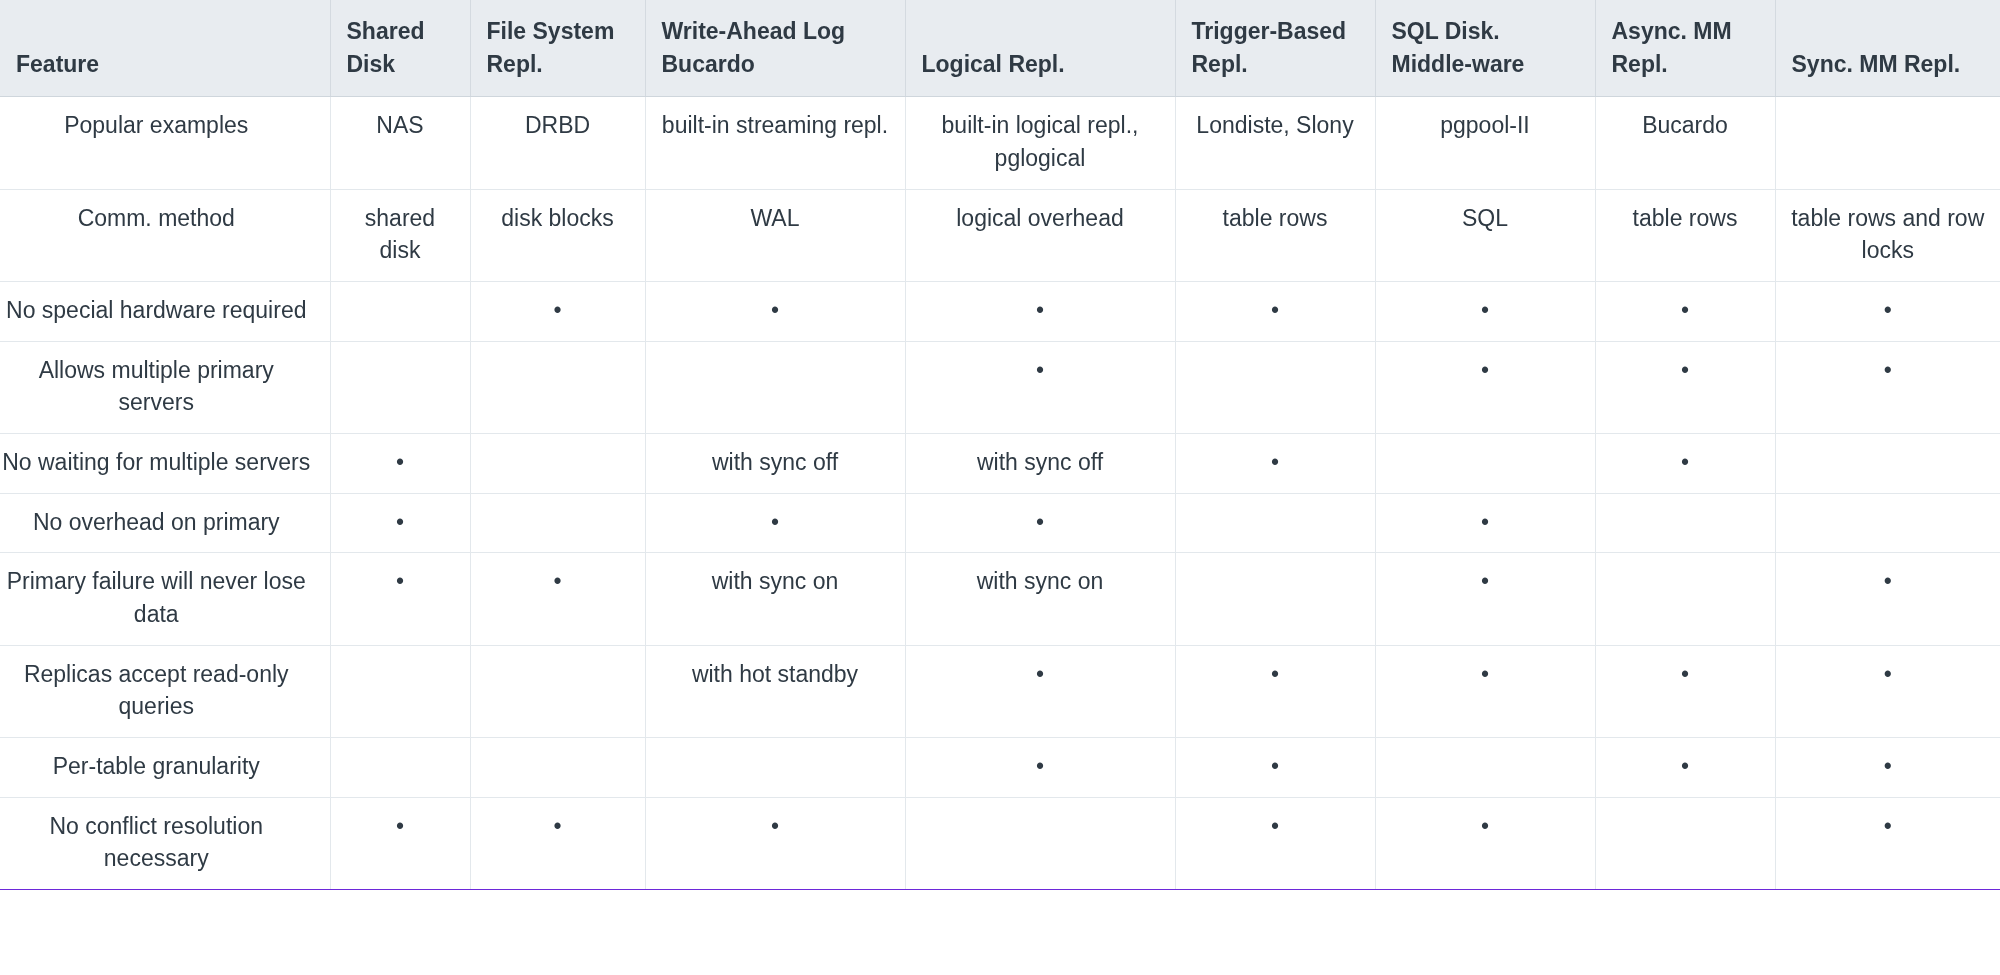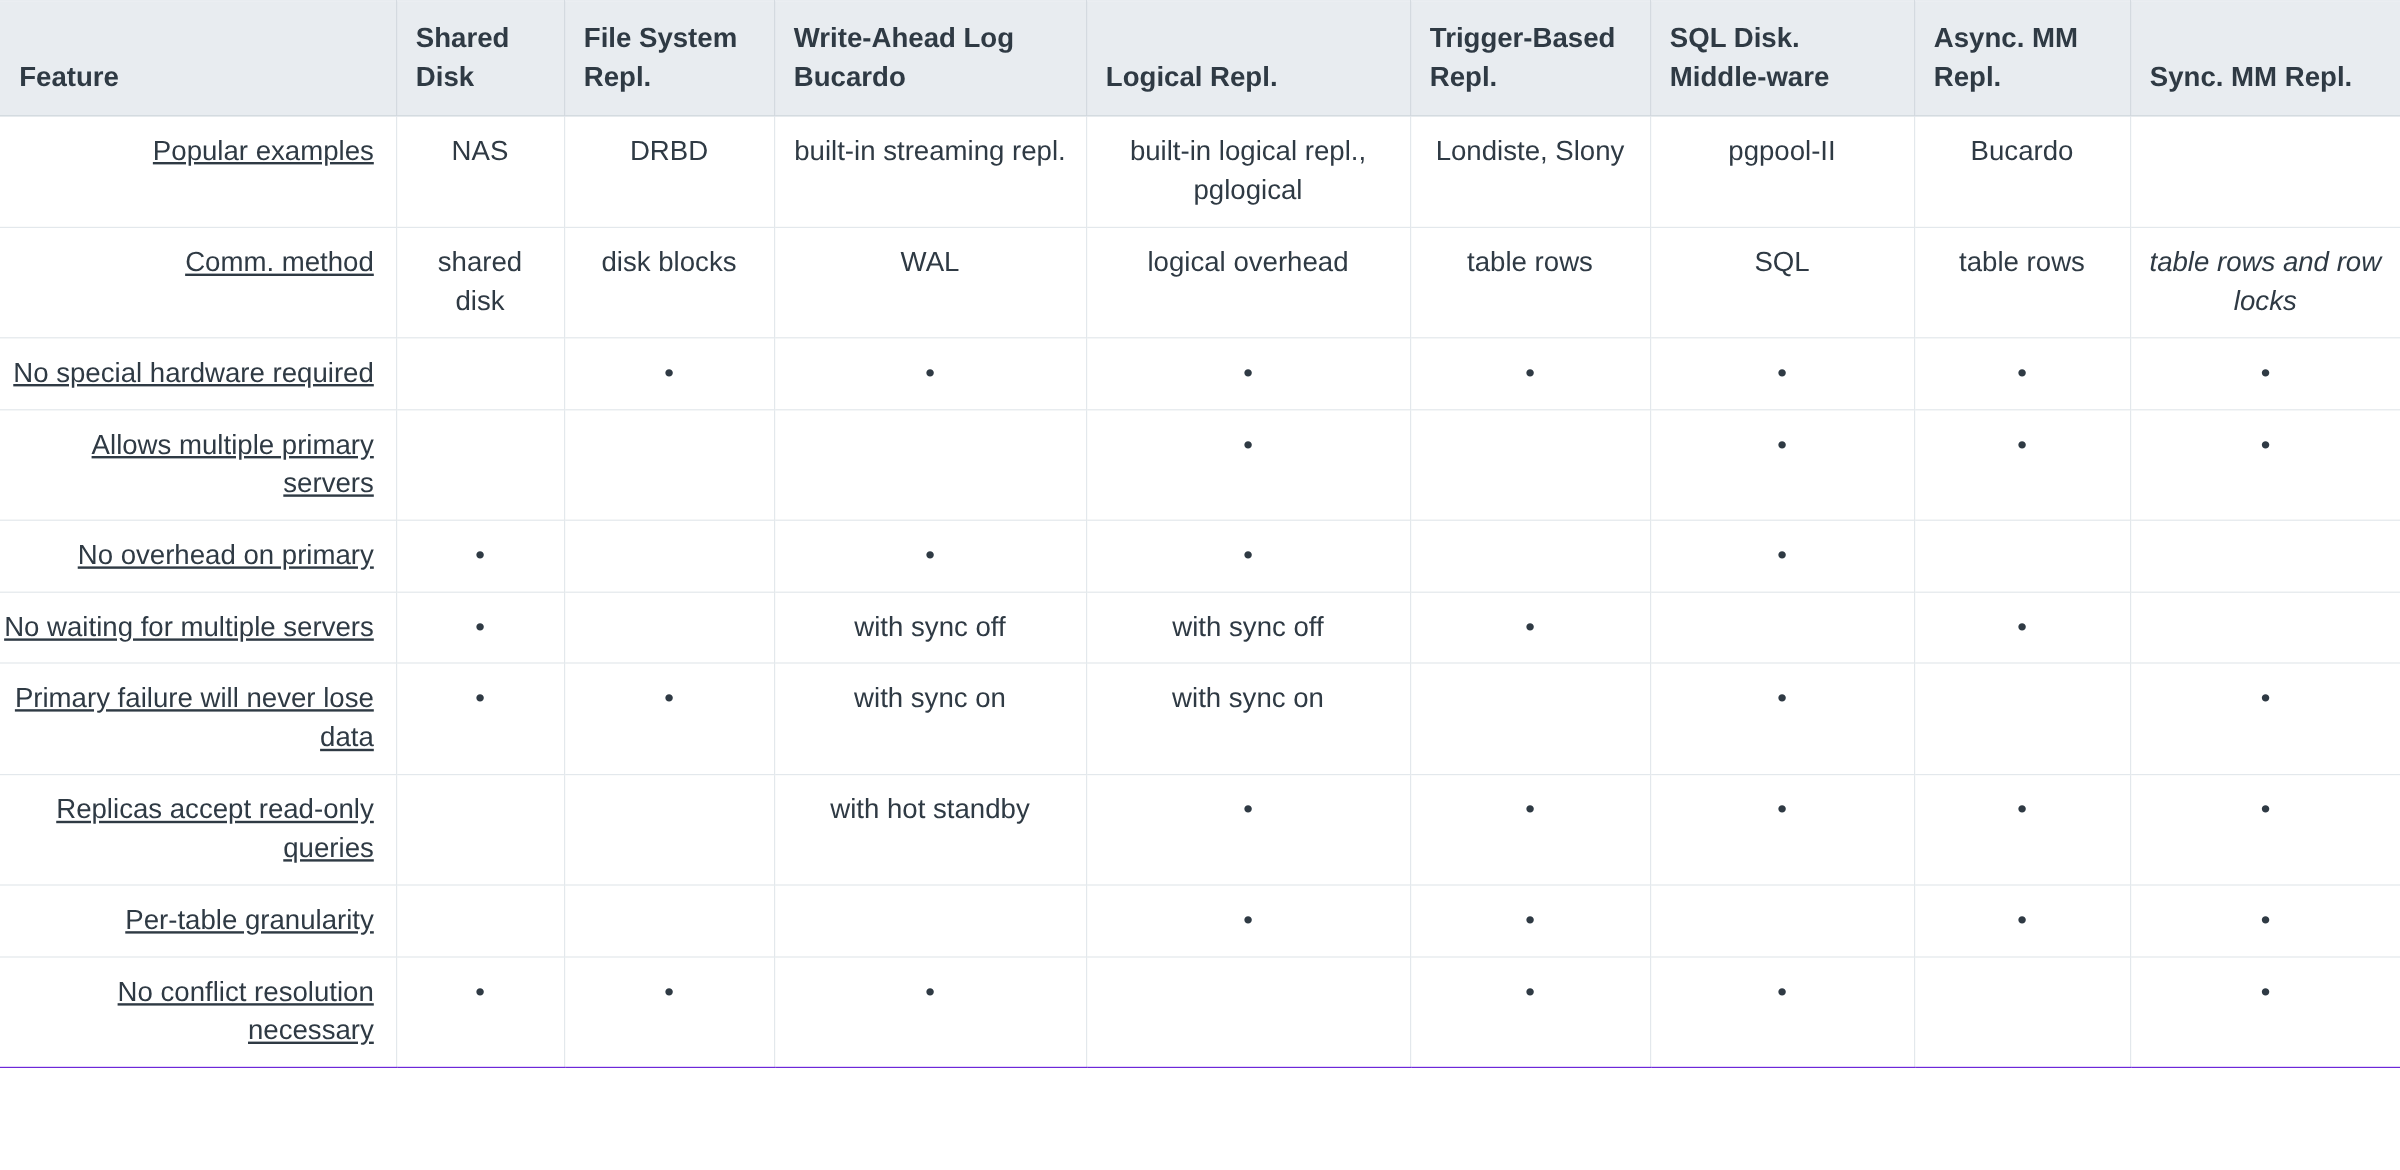--- a/index.html
+++ b/index.html
@@ -45,30 +45,28 @@
   table.compare tbody td {
     border-right: 1px solid #e3e8ec;
     border-bottom: 1px solid #e3e8ec;
     padding: 12px 14px 14px 14px;
     vertical-align: top;
     text-align: center;
     box-sizing: border-box;
   }
   table.compare tbody td:last-child {
     border-right: none;
-    font-style: italic;
   }
   table.compare tbody tr:last-child td {
     border-bottom: 1px solid #6d28d9;
   }
   table.compare tbody td.feature {
-    text-align: right;
+    text-align: center;
     padding-left: 1px;
     padding-right: 18px;
-    text-decoration: underline;
   }
   
   col.c0 { width: 330px; }
   col.c1 { width: 140px; }
   col.c2 { width: 175px; }
   col.c3 { width: 260px; }
   col.c4 { width: 270px; }
   col.c5 { width: 200px; }
   col.c6 { width: 220px; }
   col.c7 { width: 180px; }
@@ -142,39 +140,39 @@
         <td></td>
         <td></td>
         <td></td>
         <td>•</td>
         <td></td>
         <td>•</td>
         <td>•</td>
         <td>•</td>
       </tr>
       <tr>
-        <td class="feature">No overhead on primary</td>
-        <td>•</td>
-        <td></td>
-        <td>•</td>
-        <td>•</td>
-        <td></td>
-        <td>•</td>
-        <td></td>
-        <td></td>
-      </tr>
-      <tr>
         <td class="feature">No waiting for multiple servers</td>
         <td>•</td>
         <td></td>
         <td>with sync off</td>
         <td>with sync off</td>
         <td>•</td>
         <td></td>
         <td>•</td>
+        <td></td>
+      </tr>
+      <tr>
+        <td class="feature">No overhead on primary</td>
+        <td>•</td>
+        <td></td>
+        <td>•</td>
+        <td>•</td>
+        <td></td>
+        <td>•</td>
+        <td></td>
         <td></td>
       </tr>
       <tr>
         <td class="feature">Primary failure will never lose data</td>
         <td>•</td>
         <td>•</td>
         <td>with sync on</td>
         <td>with sync on</td>
         <td></td>
         <td>•</td>

